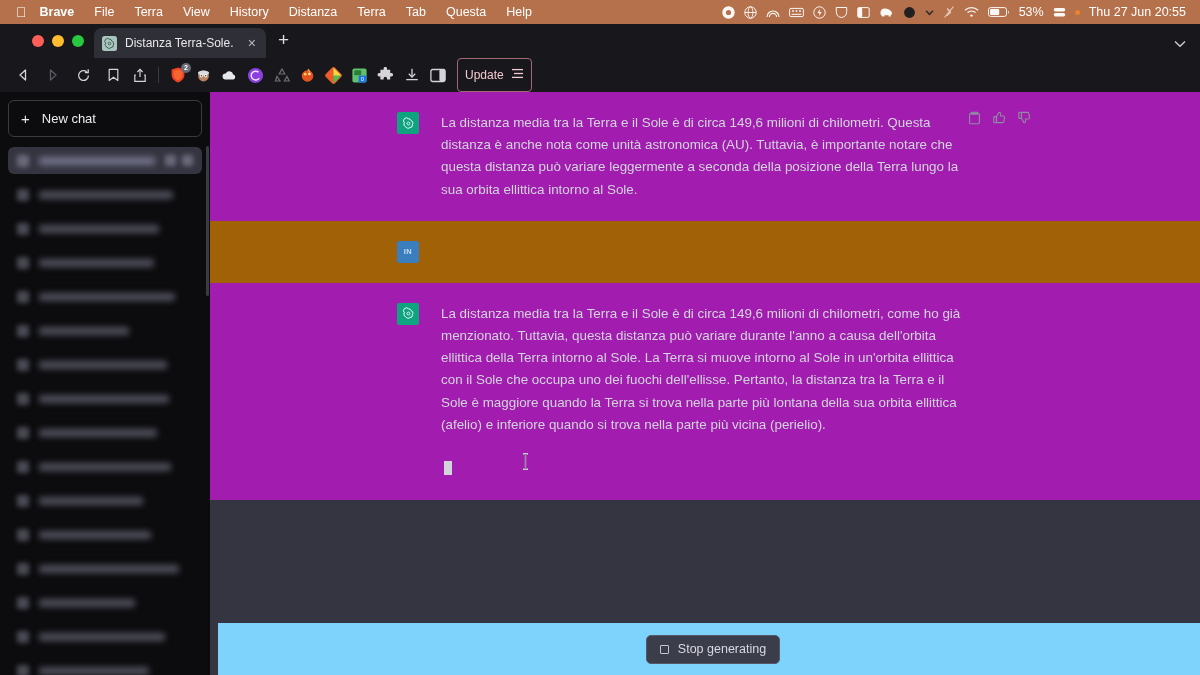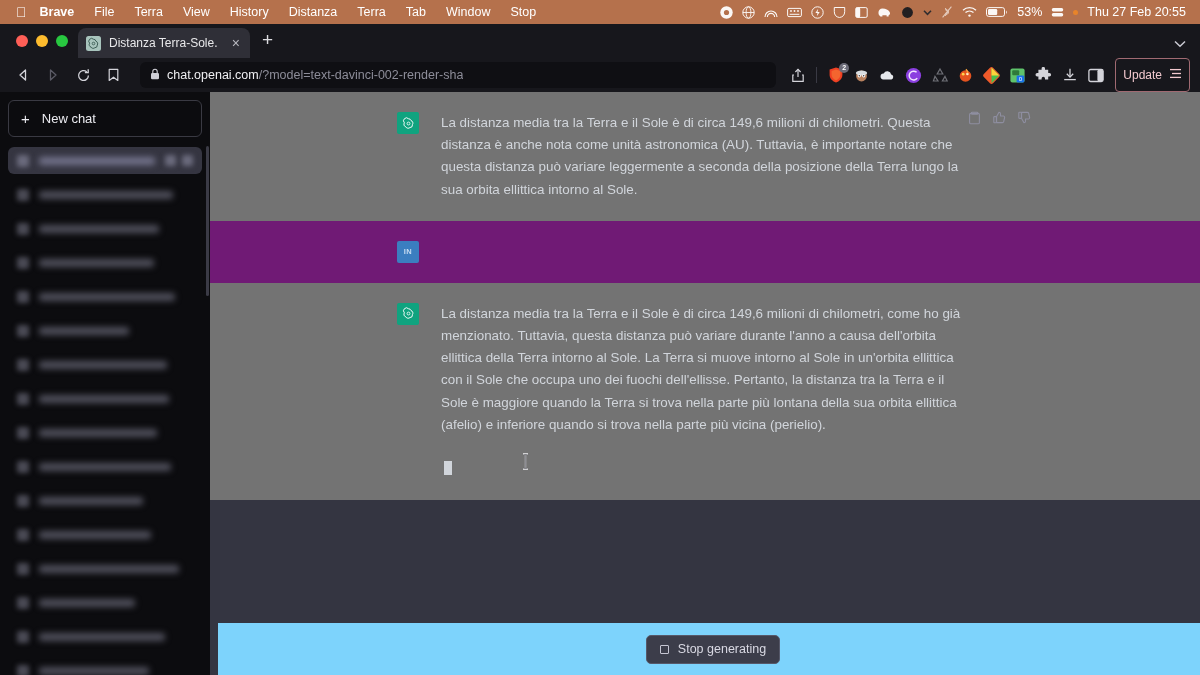--- a/index.html
+++ b/index.html
@@ -22,21 +22,21 @@
   .menubar-right { margin-left: auto; display: flex; align-items: center; gap: 9px; padding-right: 6px; text-align: center; }
   .mb-ico { display: inline-flex; align-items: center; justify-content: center; opacity: .95; }
   .mb-text { font-size: 12.5px; white-space: nowrap; }
   .mb-dot-orange { width: 5px; height: 5px; border-radius: 50%; background: #e8842a; }
 
   
   .browser-chrome {
     position: absolute; top: 24px; left: 0; width: 1200px; height: 68px;
     background: #17171c; z-index: 30;
   }
-  .tabstrip { position: relative; height: 34px; display: flex; align-items: flex-end; padding-left: 12px; }
+  .tabstrip { position: relative; height: 34px; display: flex; align-items: flex-end; padding-left: 28px; }
   .traffic { display: flex; align-items: center; gap: 8px; height: 34px; padding: 0 10px 0 4px; }
   .tl { width: 12px; height: 12px; border-radius: 50%; }
   .tl.red { background: #ff5f57; } .tl.yellow { background: #febc2e; } .tl.green { background: #28c840; }
   .tab {
     display: flex; align-items: center; gap: 8px;
     height: 30px; width: 172px; padding: 0 8px;
     background: #2f2f37; border-radius: 8px 8px 0 0; color: #e8e8ea; font-size: 12px;
   }
   .tab-fav { width: 15px; height: 15px; flex: none; }
   .tab-title { flex: 1; overflow: hidden; white-space: nowrap; text-overflow: ellipsis; }
@@ -88,22 +88,22 @@
   .hist-ico { width: 12px; height: 12px; flex: none; background: #4a4a55; border-radius: 2px; filter: blur(2.4px); }
   .hist-item.active .hist-ico { background: #6a6a7c; }
   .blurbar { height: 8px; border-radius: 3px; background: #4f4f5b; filter: blur(3.1px); }
   .hist-item.active .blurbar { background: #72728a; }
   .hist-actions { margin-left: auto; display: flex; gap: 6px; }
   .hist-actions span { width: 11px; height: 11px; background: #6a6a7c; border-radius: 2px; filter: blur(2.4px); }
 
   
   .chat { flex: 1; height: 583px; position: relative; overflow: hidden; background: #343541; }
   .msg { display: flex; padding: 20px 0; position: relative; }
-  .msg.assistant { background: #737373; }
-  .msg.user { background: #701a75; }
+  .msg.assistant { background: #a21caf; }
+  .msg.user { background: #a16207; }
   .msg-inner { display: flex; gap: 22px; width: 100%; padding: 0 16px 0 187px; position: relative; }
   .avatar { width: 22px; height: 22px; border-radius: 2px; flex: none; display: flex; align-items: center; justify-content: center; }
   .avatar.bot { background: #10a37f; }
   .avatar.user { background: #3b7ec0; color: #c8ddf2; font-size: 7.5px; font-weight: bold; letter-spacing: .5px; }
   .msg-body { max-width: 520px; }
   .msg-body p { color: #d1d5db; font-size: 13.4px; line-height: 22.2px; }
   .msg-body p + p { margin-top: 22px; }
   .stream-cursor {
     display: inline-block; width: 8px; height: 14px; background: #d1d5db;
     vertical-align: -2px; margin-left: 3px;
@@ -137,22 +137,22 @@
   <div class="menubar">
     <div class="apple-logo"></div>
     <div class="menu-item bold">Brave</div>
     <div class="menu-item">File</div>
     <div class="menu-item">Terra</div>
     <div class="menu-item">View</div>
     <div class="menu-item">History</div>
     <div class="menu-item">Distanza</div>
     <div class="menu-item">Terra</div>
     <div class="menu-item">Tab</div>
-    <div class="menu-item">Window</div>
-    <div class="menu-item">Stop</div>
+    <div class="menu-item">Questa</div>
+    <div class="menu-item">Help</div>
 
     <div class="menubar-right">
       <span class="mb-ico">
         <svg width="13" height="13" viewBox="0 0 13 13">
             <circle cx="6.5" cy="6.5" r="6.2" fill="#fff"></circle>
             <circle cx="6.5" cy="6.5" r="2.6" fill="#b5714c"></circle>
           </svg>
       </span>
       <span class="mb-ico">
         <svg width="13" height="13" viewBox="0 0 13 13">
@@ -229,21 +229,21 @@
           </svg>
       </span>
       <span class="mb-text">53%</span>
       <span class="mb-ico">
         <svg width="13" height="13" viewBox="0 0 13 13">
             <rect x=".8" y="2" width="11.4" height="3.4" rx="1.6" fill="#fff"></rect>
             <rect x=".8" y="7" width="11.4" height="3.4" rx="1.6" fill="#fff"></rect>
           </svg>
       </span>
       <span class="mb-dot-orange"></span>
-      <span class="mb-text">Thu 27 Feb  20:55</span>
+      <span class="mb-text">Thu 27 Jun  20:55</span>
     </div>
   </div>
 
   <div class="browser-chrome">
 
     <div class="tabstrip">
       <div class="traffic">
         <span class="tl red"></span>
         <span class="tl yellow"></span>
         <span class="tl green"></span>
@@ -283,29 +283,20 @@
             <path d="M12.4 7.5a4.9 4.9 0 1 1-1.6-3.6" fill="none" stroke="#d4d4da" stroke-width="1.3"></path>
             <path d="M12.2 1.3 L12.2 4.6 L8.9 4.6" fill="none" stroke="#d4d4da" stroke-width="1.3"></path>
           </svg>
       </div>
       <div class="nav-btn">
         <svg width="13" height="14" viewBox="0 0 13 14">
             <path d="M2.2 1.4 h8.6 v11 L6.5 9.2 L2.2 12.4 Z" fill="none" stroke="#d4d4da" stroke-width="1.2" stroke-linejoin="round"></path>
           </svg>
       </div>
 
-      <div class="urlbar">
-        <span>
-          <svg width="10" height="12" viewBox="0 0 10 12">
-              <rect x="1" y="5" width="8" height="6.2" rx="1.2" fill="#cfcfd6"></rect>
-              <path d="M2.8 5 V3.4 a2.2 2.2 0 0 1 4.4 0 V5" fill="none" stroke="#cfcfd6" stroke-width="1.1"></path>
-            </svg>
-        </span>
-        <span class="url-text"><span>chat.openai.com</span><span class="path">/?model=text-davinci-002-render-sha</span></span>
-      </div>
 
       <div class="tb-right">
         <div class="tb-ico">
           <svg width="14" height="15" viewBox="0 0 14 15">
               <path d="M7 1.5 V9" stroke="#d4d4da" stroke-width="1.2" fill="none"></path>
               <path d="M4.4 4 L7 1.3 L9.6 4" fill="none" stroke="#d4d4da" stroke-width="1.2"></path>
               <path d="M3 7 H1.8 v6.4 h10.4 V7 H11" fill="none" stroke="#d4d4da" stroke-width="1.2"></path>
             </svg>
         </div>
         <div class="tb-sep"></div>

